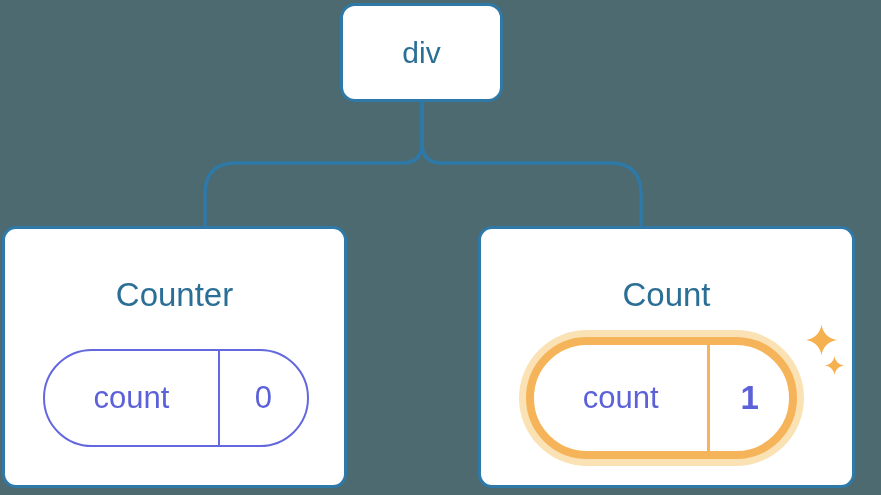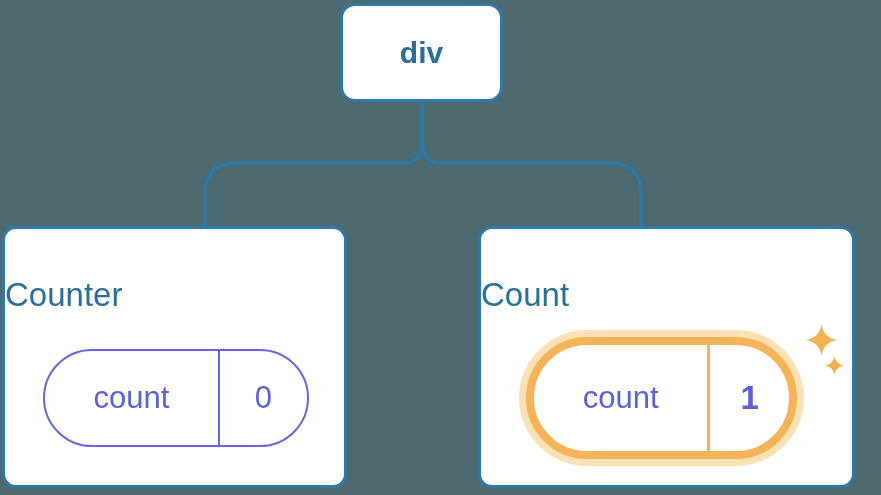--- a/index.html
+++ b/index.html
@@ -28,37 +28,38 @@
     border: 3px solid #2E79A8;
     border-radius: 15px;
     box-sizing: border-box;
     display: flex;
     align-items: center;
     justify-content: center;
   }
   .root-node-label {
     color: #2B6E96;
     font-size: 30px;
-    font-weight: 700;
+    font-weight: 400;
   }
   .card {
     position: absolute;
     top: 226px;
     height: 262px;
     background: #FFFFFF;
     border: 3px solid #2E79A8;
     border-radius: 14px;
     box-sizing: border-box;
   }
   .card-left  { left: 2px;   width: 345px; }
   .card-right { left: 478px; width: 377px; }
   .card-title {
     position: absolute;
     left: 0; right: 0;
     top: 46px;
+    text-align: center;
     color: #2B6E96;
     font-size: 33px;
     font-weight: 500;
     line-height: 40px;
   }
   .pill {
     position: absolute;
     display: flex;
     box-sizing: border-box;
     background: #FFFFFF;

